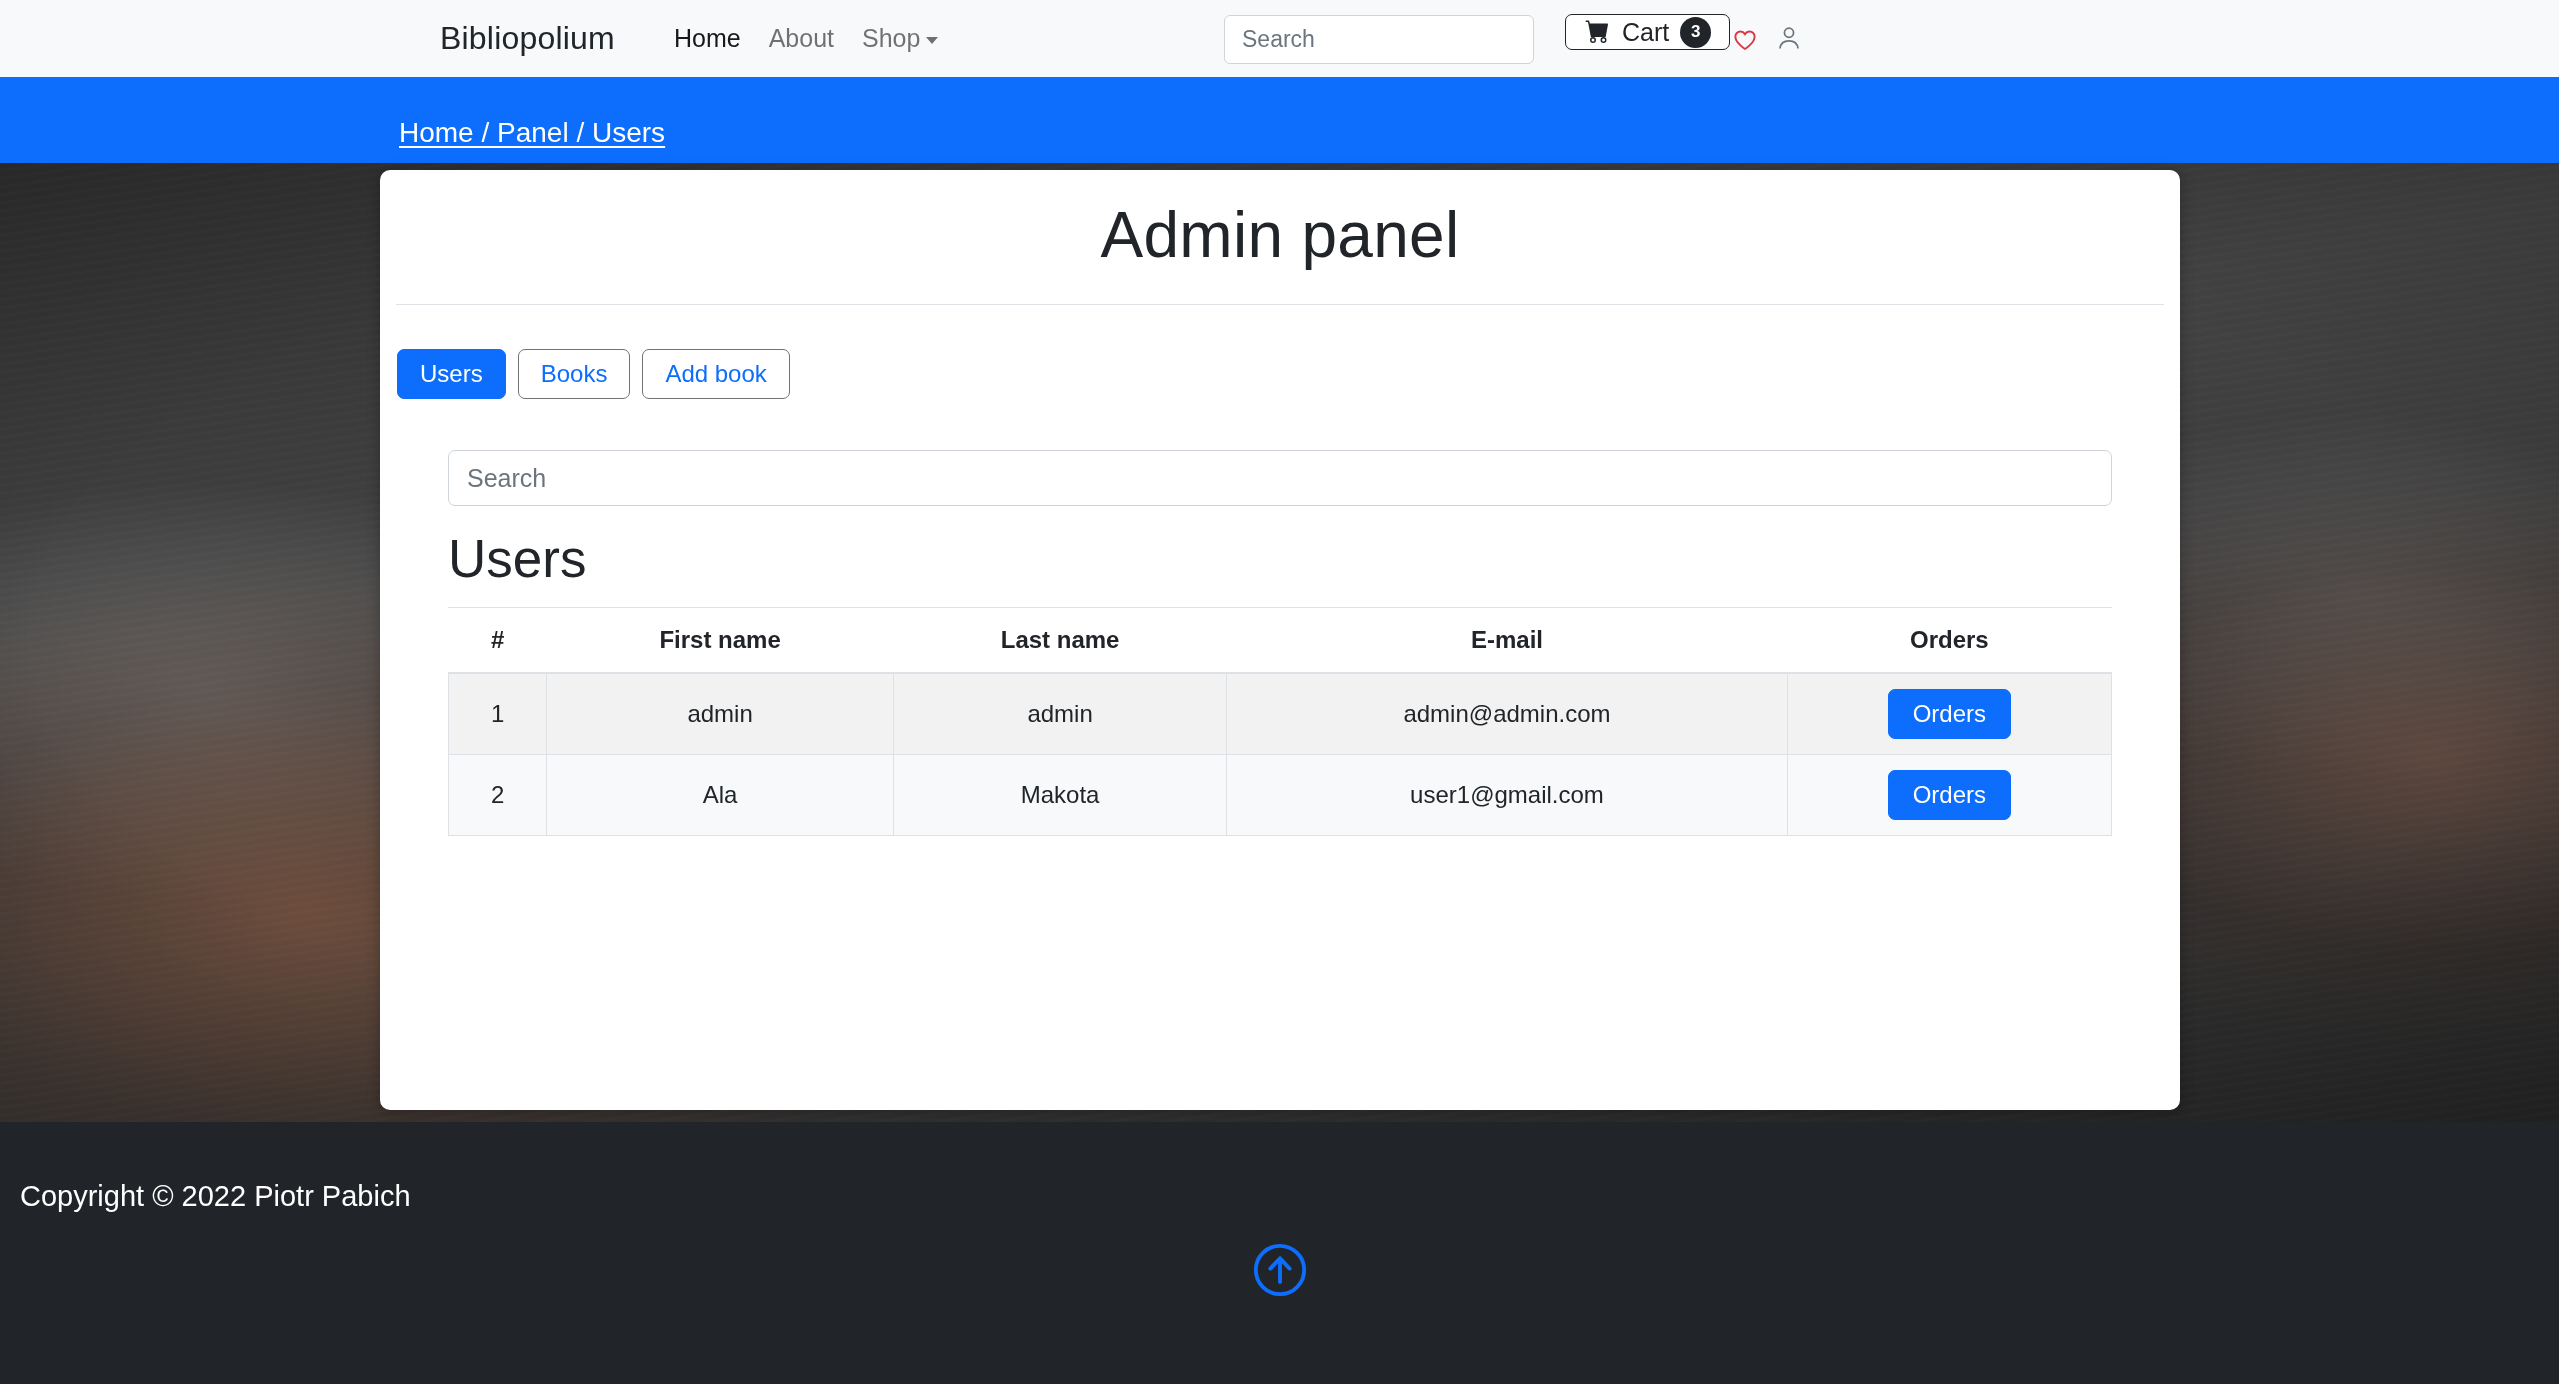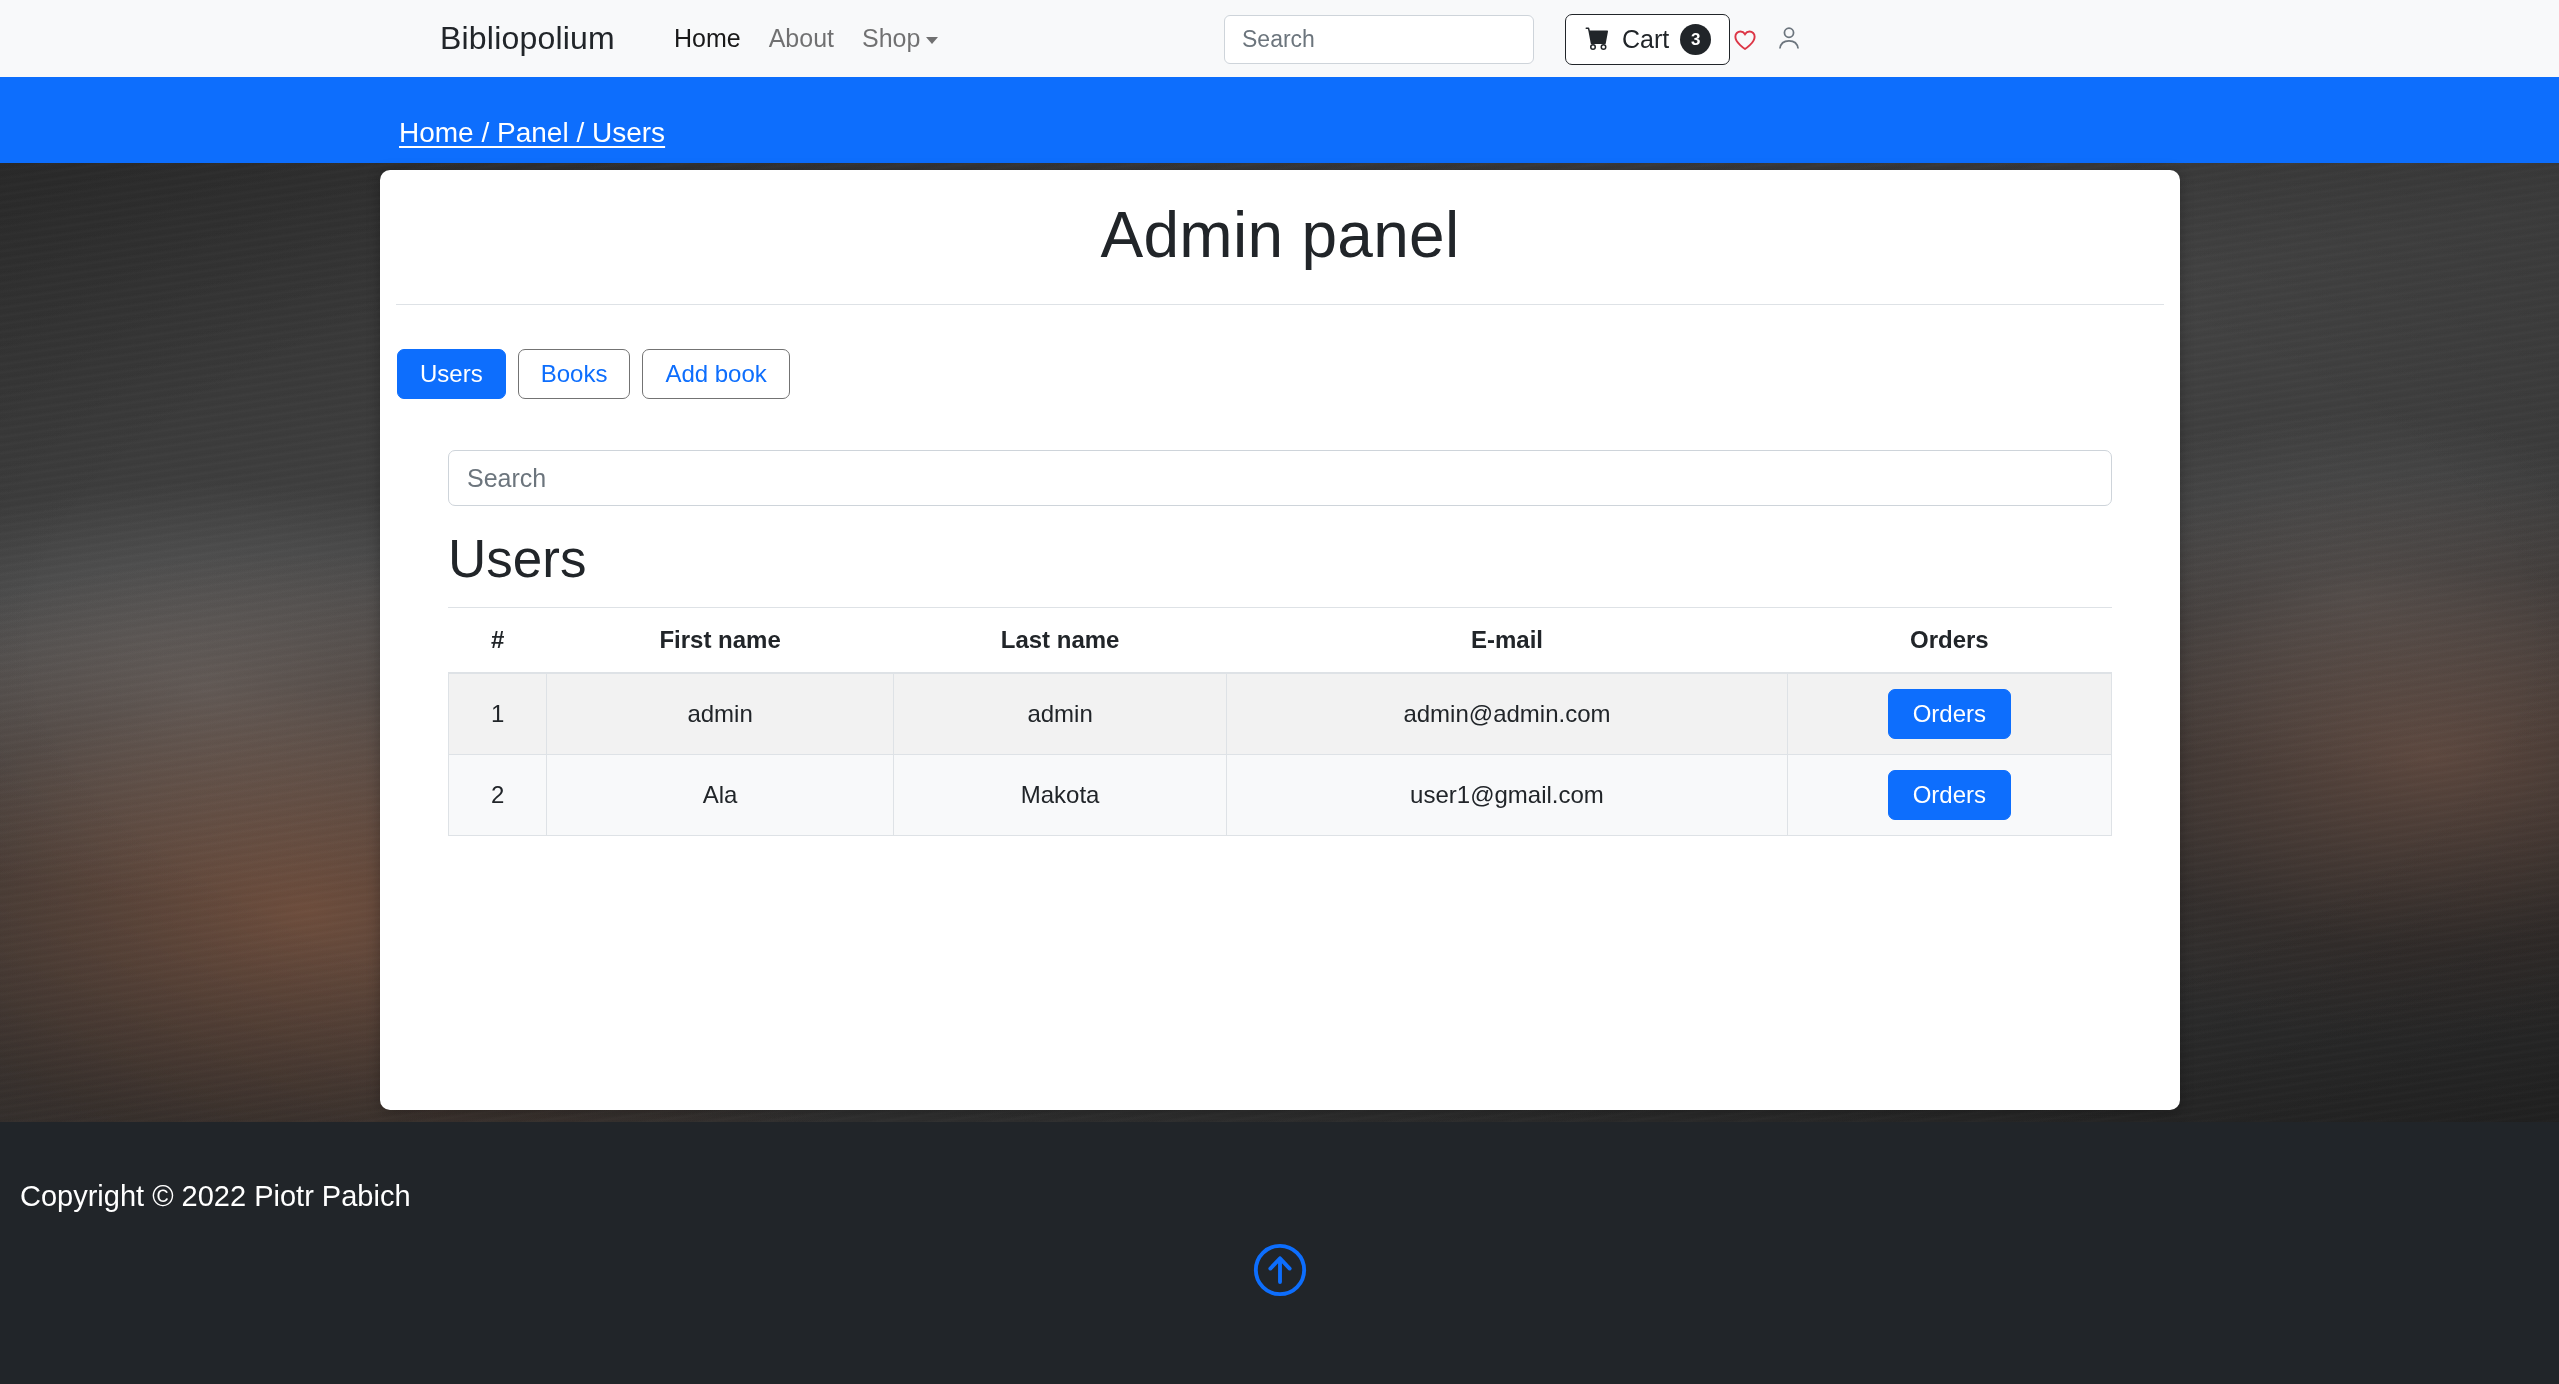--- a/index.html
+++ b/index.html
@@ -70,21 +70,21 @@
     color: #212529;
     padding: 0 17px;
     font-family: "Liberation Sans", sans-serif;
   }
   .nav-search::placeholder { color: #6c757d; }
 
   .cart-btn {
     position: absolute;
     left: 1565px;
     top: 14px;
-    height: 51px;
+    height: 36px;
     padding: 0 18px;
     border: 1px solid #212529;
     border-radius: 7px;
     background: #fff;
     display: flex;
     align-items: center;
     gap: 11px;
     cursor: pointer;
     font-family: "Liberation Sans", sans-serif;
   }

